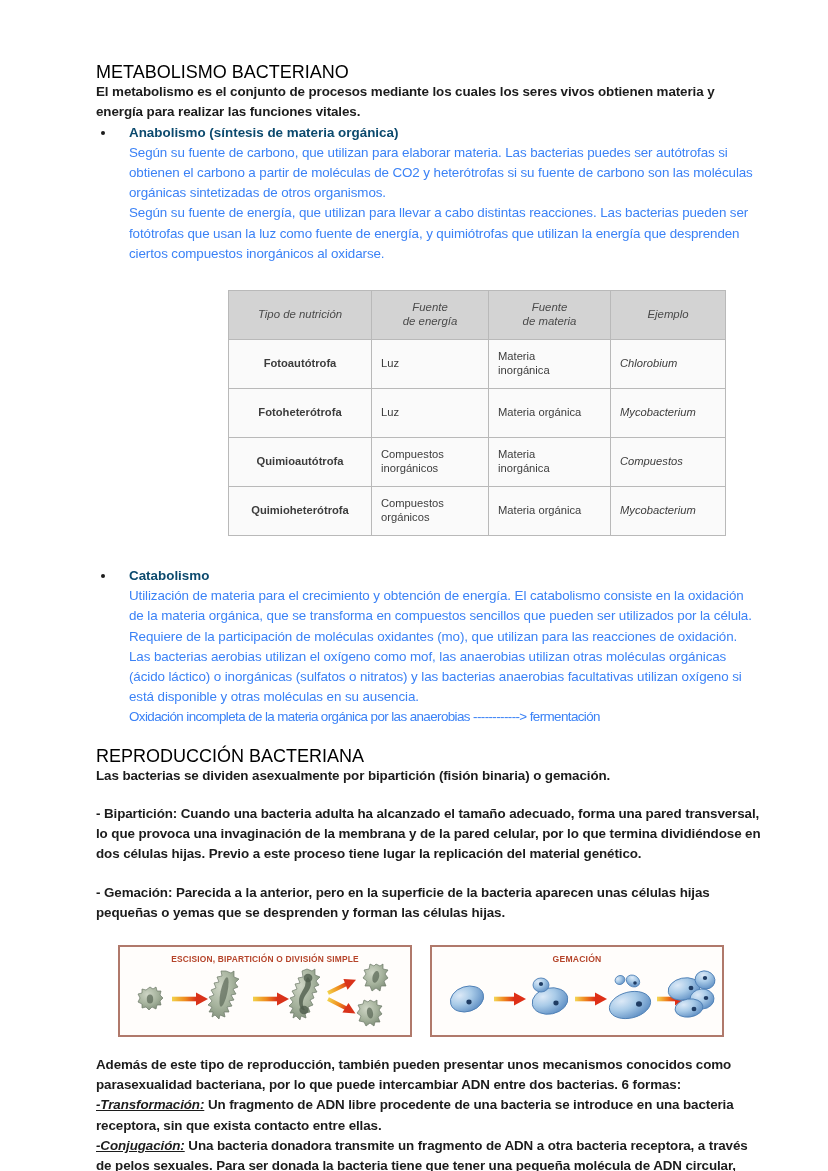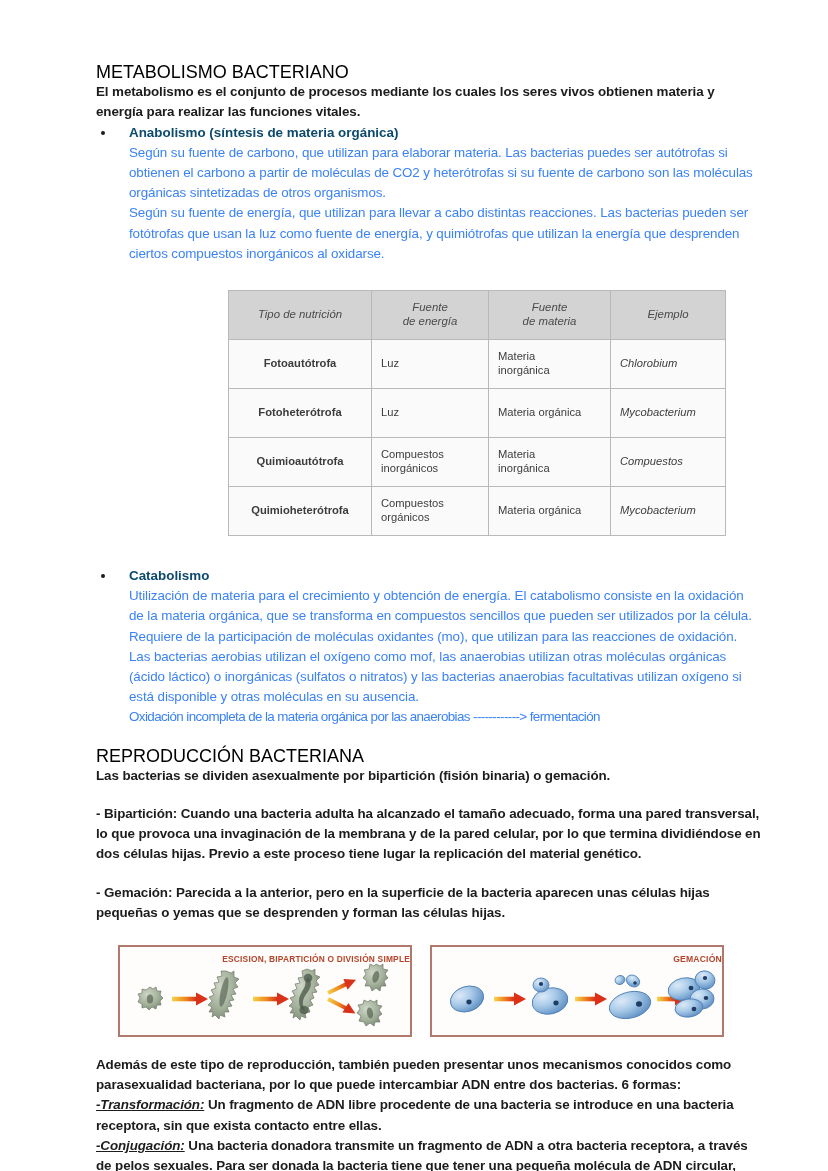--- a/index.html
+++ b/index.html
@@ -142,21 +142,21 @@
     height: 88px;
     border: 2px solid #b0796b;
     background: #fffdfb;
     overflow: hidden;
   }
   .fig-title {
     position: absolute;
     left: 0;
     right: 0;
     top: 7px;
-    text-align: right;
+    text-align: center;
     font-size: 8.4px;
     font-weight: bold;
     letter-spacing: 0.2px;
     color: #b5442a;
   }
   .fig-title.right { font-size: 8.6px; }
 
   svg { display: block; }
 
   

